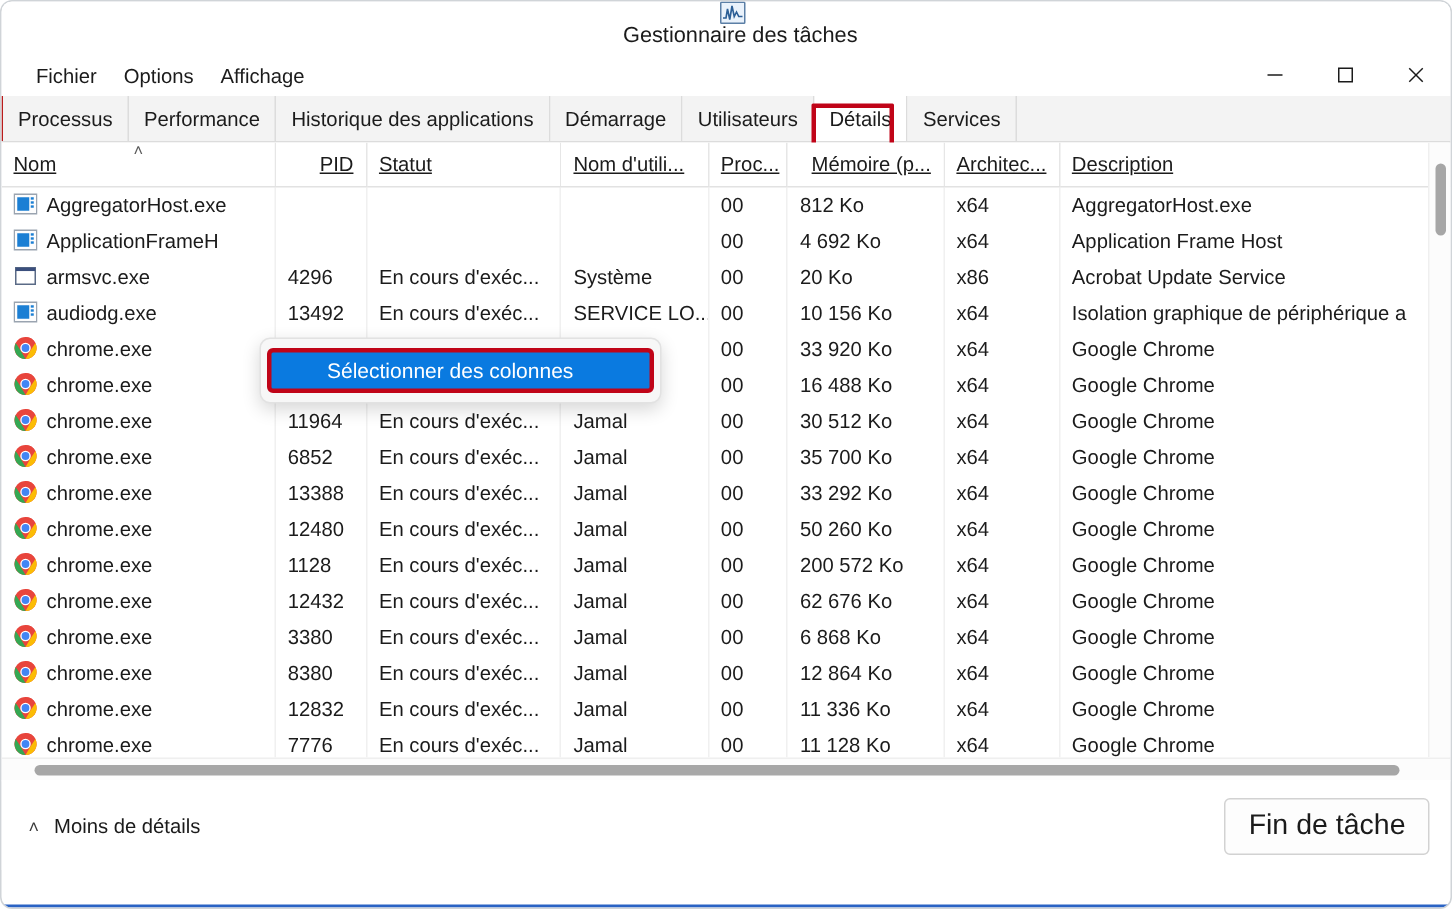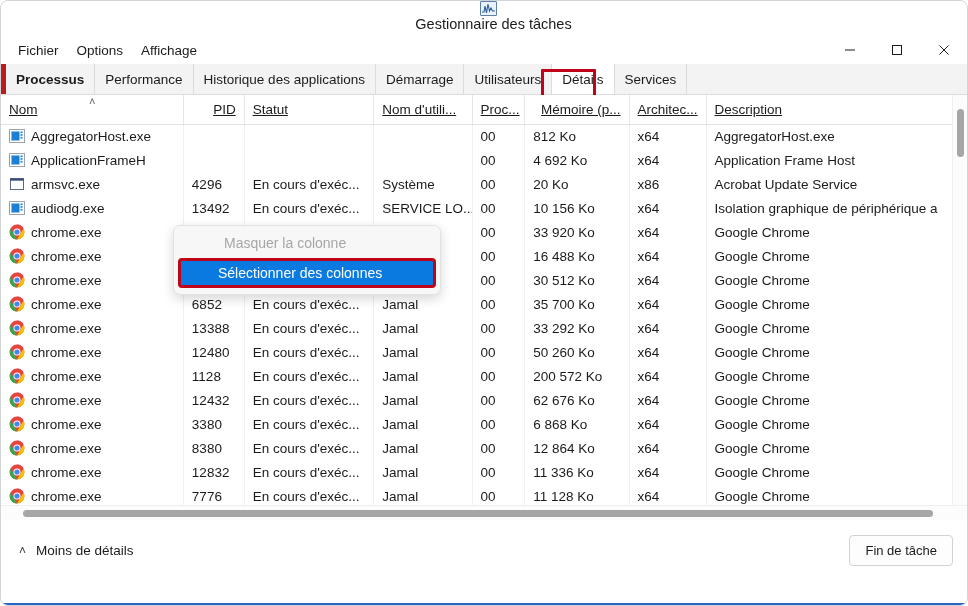--- a/index.html
+++ b/index.html
@@ -55,21 +55,21 @@
     width: 47px; height: 36px;
     display: flex; align-items: center; justify-content: center;
     color: #1b1b1b;
   }
 
   
   #menubar {
     height: 27px;
     display: flex;
     align-items: center;
-    padding-left: 8px;
+    padding-left: 14px;
     background: #ffffff;
   }
   .menuitem {
     font-size: 13.5px;
     color: #1b1b1b;
     padding: 2px 9px;
     white-space: nowrap;
   }
 
   
@@ -84,21 +84,21 @@
   .tab {
     display: flex;
     align-items: center;
     padding: 0 10px;
     font-size: 13.5px;
     color: #1b1b1b;
     border-right: 1px solid #dcdcdc;
     white-space: nowrap;
     background: #f3f3f3;
   }
-  .tab:first-child { border-left: 5px solid #b91c1c; font-weight: bold; }
+  .tab:first-child { border-left: 1px solid #b91c1c; }
   .tab.active {
     background: #ffffff;
     text-align: right;
   }
   #tab-highlight {
     position: absolute;
     border: 3px solid #c00418;
     pointer-events: none;
     left: 540px;
     top: 5px;
@@ -234,21 +234,21 @@
   #lessdetails {
     display: flex;
     align-items: center;
     gap: 10px;
     font-size: 13.5px;
     color: #1b1b1b;
   }
   #chev { font-size: 12px; color: #3a3a3a; }
   #endtask {
     margin-left: auto;
-    font-size: 13px;
+    font-size: 19px;
     color: #1b1b1b;
     background: #fdfdfd;
     border: 1px solid #d2d2d2;
     border-radius: 4px;
     padding: 7px 15px;
   }
   #focusline {
     position: absolute;
     left: 0; right: 0; bottom: 0;
     height: 2px;
@@ -678,21 +678,20 @@
             <td>Google Chrome</td>
           </tr>
         </tbody>
     </table>
 
     <div id="vscroll">
       <div id="vthumb"></div>
     </div>
 
     <div id="ctxmenu">
-      <div class="ctxitem disabled">Masquer la colonne</div>
       <div class="ctxitem selected">Sélectionner des colonnes</div>
     </div>
   </div>
 
   <div id="hscroll">
     <div id="hthumb"></div>
   </div>
 
   <div id="bottombar">
     <div id="lessdetails">

